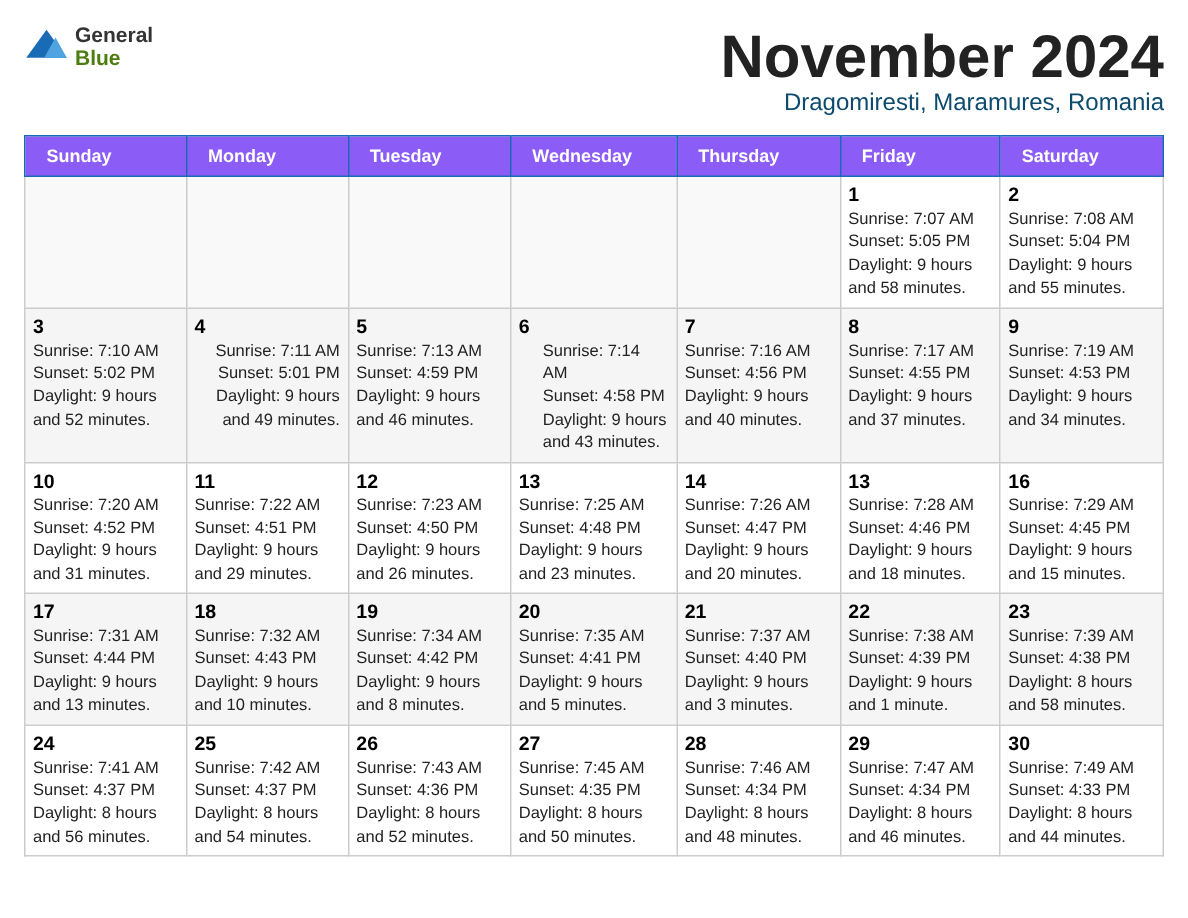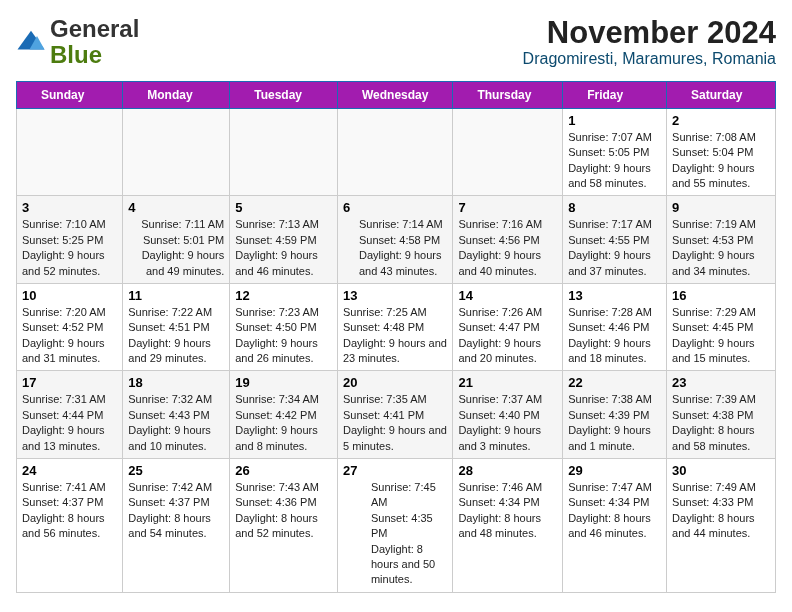--- a/index.html
+++ b/index.html
@@ -15,53 +15,53 @@
       justify-content: space-between;
       align-items: flex-start;
       margin-bottom: 12px;
     }
     .logo {
       display: flex;
       align-items: center;
       gap: 4px;
     }
     .logo-text {
-      font-size: 24px;
+      font-size: 14px;
       font-weight: bold;
       line-height: 1.1;
     }
     .logo-general { color: #333; }
     .logo-blue { color: #4d7c0f; }
     .logo-icon {
       width: 30px;
       height: 30px;
     }
     .title-block {
       text-align: right;
     }
     .month-title {
-      font-size: 31px;
+      font-size: 40px;
       font-weight: bold;
       color: #222;
       line-height: 1.1;
     }
     .location-title {
       font-size: 16px;
       color: #0c4a6e;
     }
     .calendar-table {
       width: 100%;
       border-collapse: collapse;
       font-size: 11px;
     }
     .calendar-table th {
-      background-color: #a21caf;
+      background-color: #8b5cf6;
       color: #fff;
       text-align: left;
-      padding: 6px 24px;
+      padding: 6px 14px;
       font-size: 12px;
       font-weight: bold;
       border: 1px solid #1a6bb5;
     }
     .calendar-table td {
       border: 1px solid #ccc;
       vertical-align: top;
       padding: 4px 5px;
       height: 80px;
       width: 113px;
@@ -135,21 +135,21 @@
           <span class="day-number">2</span>
           <div class="day-info" style="white-space: pre-line;">Sunrise: 7:08 AM
 Sunset: 5:04 PM
 Daylight: 9 hours and 55 minutes.</div>
         </td>
       </tr>
       <tr class="row-even">
         <td>
           <span class="day-number">3</span>
           <div class="day-info" style="white-space: pre-line;">Sunrise: 7:10 AM
-Sunset: 5:25 PM
+Sunset: 5:02 PM
 Daylight: 9 hours and 52 minutes.</div>
         </td>
         <td>
           <span class="day-number">4</span>
           <div class="day-info" style="white-space: pre-line; text-align: right;">Sunrise: 7:11 AM
 Sunset: 5:01 PM
 Daylight: 9 hours and 49 minutes.</div>
         </td>
         <td>
           <span class="day-number">5</span>
@@ -284,21 +284,21 @@
 Daylight: 8 hours and 54 minutes.</div>
         </td>
         <td>
           <span class="day-number">26</span>
           <div class="day-info" style="white-space: pre-line;">Sunrise: 7:43 AM
 Sunset: 4:36 PM
 Daylight: 8 hours and 52 minutes.</div>
         </td>
         <td>
           <span class="day-number">27</span>
-          <div class="day-info" style="white-space: pre-line; margin-left: 28px;">Sunrise: 7:45 AM
+          <div class="day-info" style="white-space: pre-line;">Sunrise: 7:45 AM
 Sunset: 4:35 PM
 Daylight: 8 hours and 50 minutes.</div>
         </td>
         <td>
           <span class="day-number">28</span>
           <div class="day-info" style="white-space: pre-line;">Sunrise: 7:46 AM
 Sunset: 4:34 PM
 Daylight: 8 hours and 48 minutes.</div>
         </td>
         <td>

